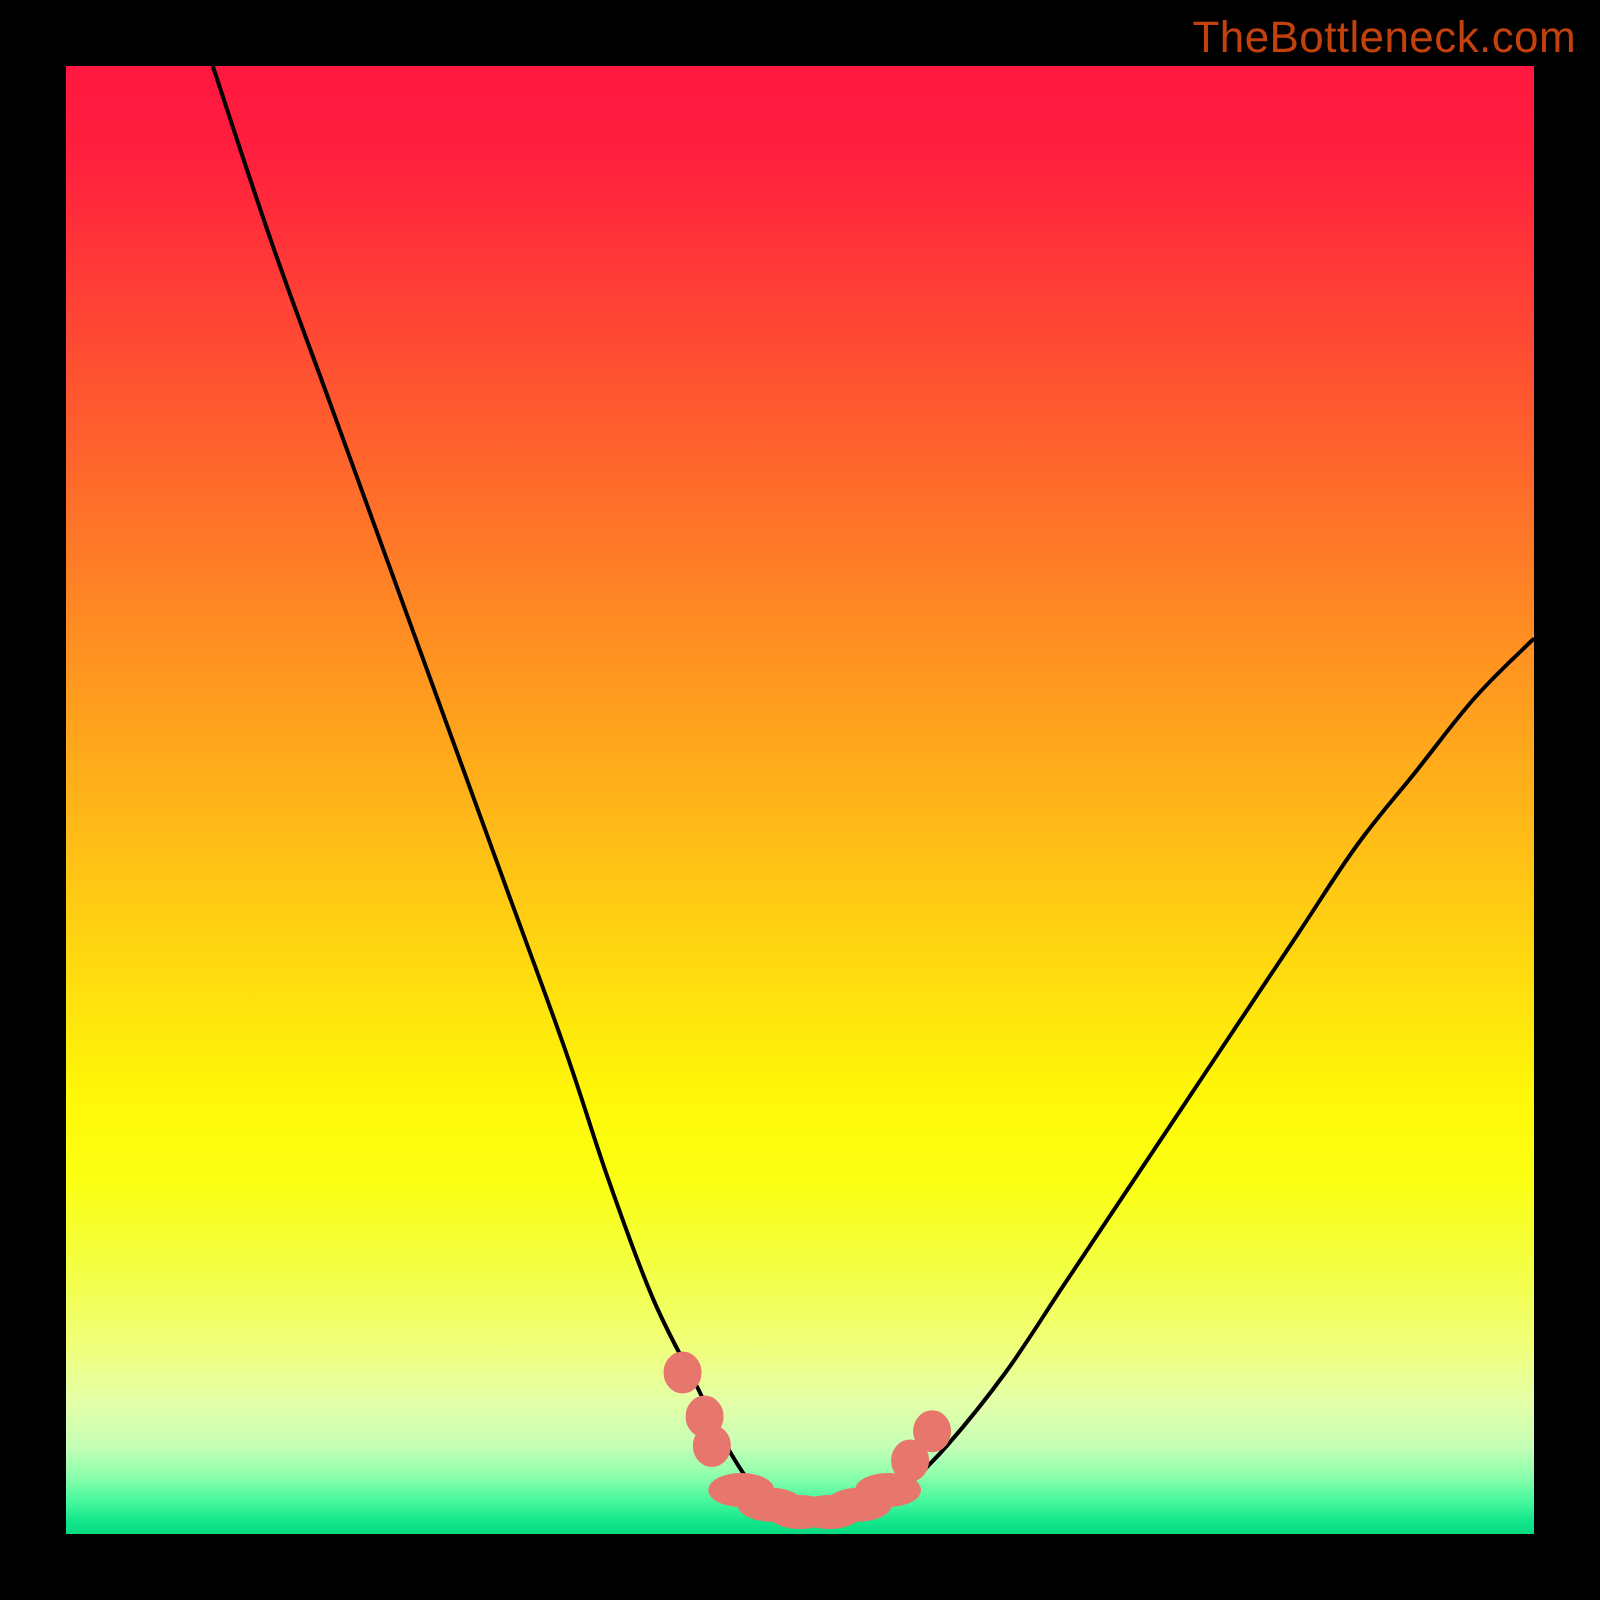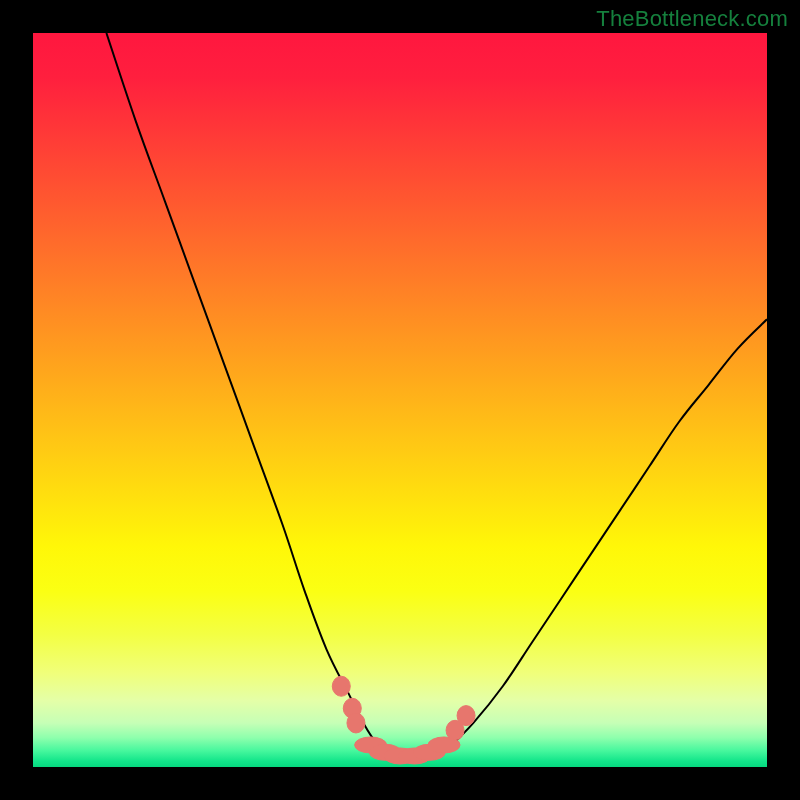--- a/index.html
+++ b/index.html
@@ -24,21 +24,21 @@
     left: 33px;
     top: 33px;
     width: 734px;
     height: 734px;
     overflow: hidden;
   }
   .watermark {
     position: absolute;
     top: 6px;
     right: 12px;
-    color: #15803d;
+    color: #c2410c;
     font-size: 22px;
     font-weight: 500;
     letter-spacing: 0.2px;
     user-select: none;
   }
   svg { display: block; }
 </style>
 </head>
 <body>
 

